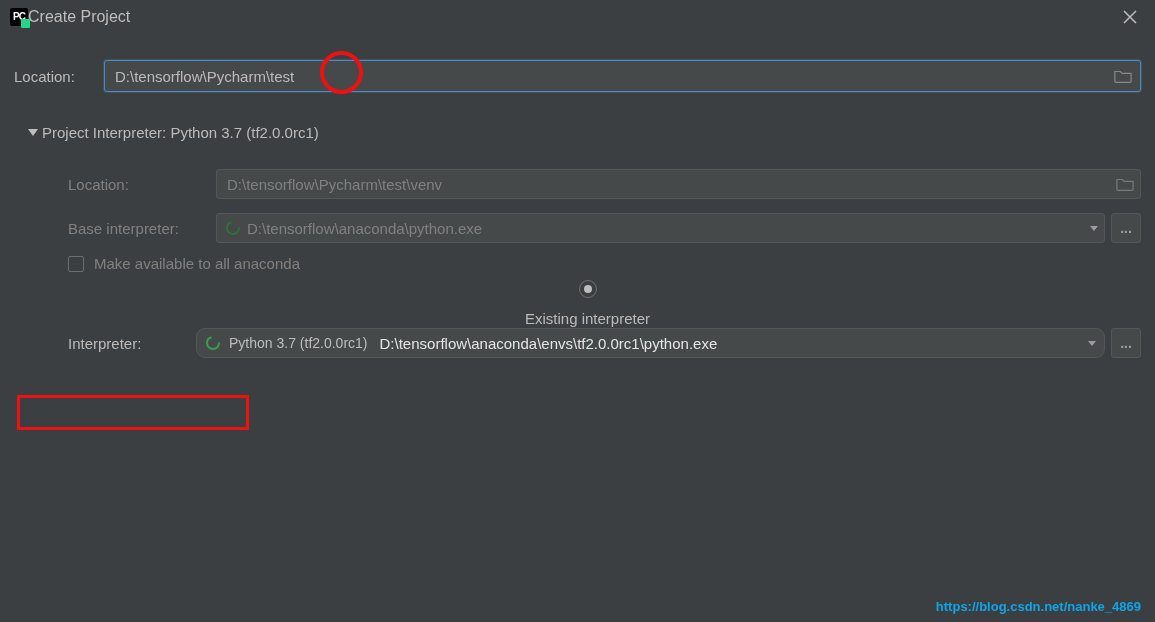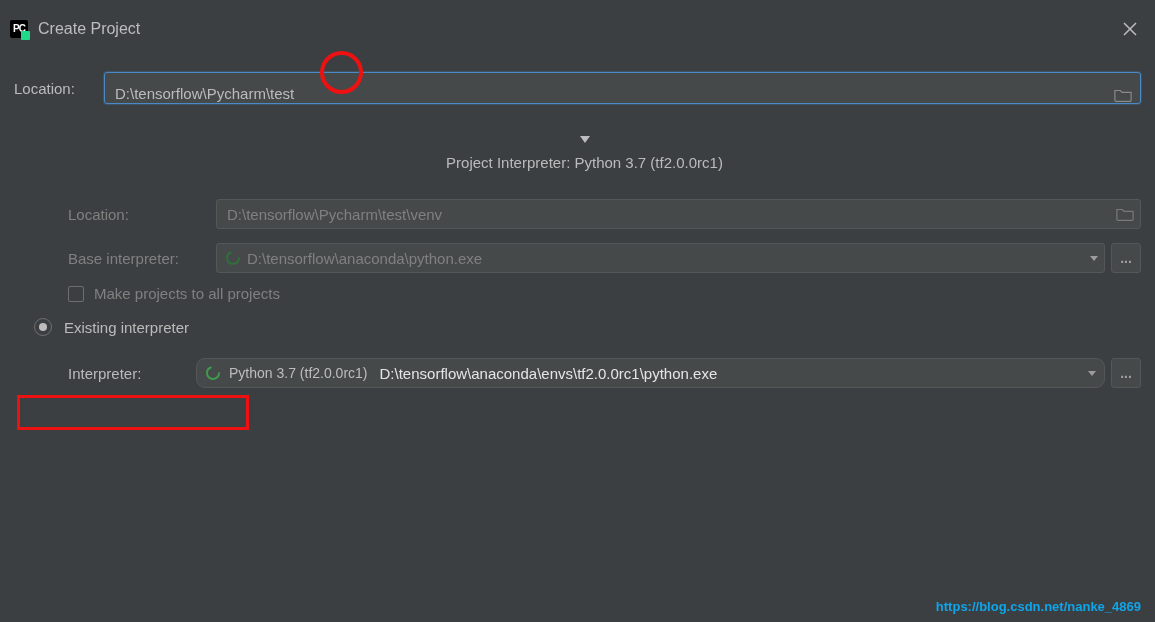--- a/index.html
+++ b/index.html
@@ -24,22 +24,20 @@
     position:relative;
     overflow:hidden;
     box-sizing:border-box;
   }
   *{box-sizing:border-box;}
 
   
   .titlebar{
     display:flex;align-items:center;
     height:34px;padding:12px 10px;
-    gap:10px;
-    margin-top:12px;
   }
   .app-icon{
     width:18px;height:18px;
     position:relative;
     background:#000;
     border-radius:2px;
     display:flex;align-items:center;justify-content:center;
   }
   .app-icon span{
     color:#fff;font-size:10px;font-weight:bold;
@@ -62,36 +60,36 @@
   .content{padding:6px 14px 0 14px;}
 
   
   .row{display:flex;align-items:center;margin-top:20px;}
   .row .lbl{width:90px;color:var(--text);font-size:15px;}
   .field{
     flex:1;height:32px;
     background:var(--bg2);
     border:1px solid var(--focus);
     border-radius:3px;
-    display:flex;align-items:flex-end;
+    display:flex;align-items:center;
     padding:0 8px;
     box-shadow:0 0 0 1px rgba(74,136,199,.25);
   }
   .field input{
     flex:1;background:transparent;border:none;outline:none;
     color:var(--text);font-size:15px;
   }
   .folder-icon{color:#808080;}
   .folder-icon svg{width:18px;height:16px;display:block;}
 
   
   .section{
-    display:flex;align-items:center;gap:11px;
+    display:flex;align-items:center;gap:4px;
     margin-top:32px;margin-left:14px;
-    font-size:15px;cursor:pointer;flex-direction:column;
+    font-size:15px;cursor:pointer;
   }
   .tri{
     width:0;height:0;
     border-left:5px solid transparent;
     border-right:5px solid transparent;
     border-top:7px solid #bdbdbd;
   }
 
   
   .block{padding:14px 0 0 20px;}
@@ -158,21 +156,21 @@
 
   
   .check-row{display:flex;align-items:center;gap:10px;margin-top:12px;}
   .checkbox{
     width:16px;height:16px;border:1.5px solid #6e6e6e;border-radius:2px;
     flex:0 0 auto;
   }
   .check-row span{color:#808080;font-size:15px;}
 
   
-  .exist-row{display:flex;align-items:center;gap:12px;height:34px;margin-top:8px;}
+  .exist-row{display:flex;align-items:center;gap:12px;height:34px;margin-top:8px;flex-direction:column;}
   .highlight-red{
     border:3px solid #e11;
     position:absolute;
     left:17px;top:395px;
     width:232px;height:35px;
     pointer-events:none;
   }
 
   
   .interp-row{display:flex;align-items:center;margin-top:14px;padding-left:34px;}
@@ -263,21 +261,21 @@
           <span style="margin-left:6px;">D:\tensorflow\anaconda\python.exe</span>
           <div class="caret" style="margin-left:auto;"></div>
         </div>
         <div class="square-btn">
           <span>...</span>
         </div>
       </div>
 
       <div class="check-row">
         <div class="checkbox"></div>
-        <span>Make projects to all projects</span>
+        <span>Make available to all anaconda</span>
       </div>
     </div>
 
     <div class="exist-row">
       <div class="radio checked"></div>
       <span class="radio-label">Existing interpreter</span>
     </div>
 
     <div class="interp-row">
       <div class="ilbl">Interpreter:</div>

